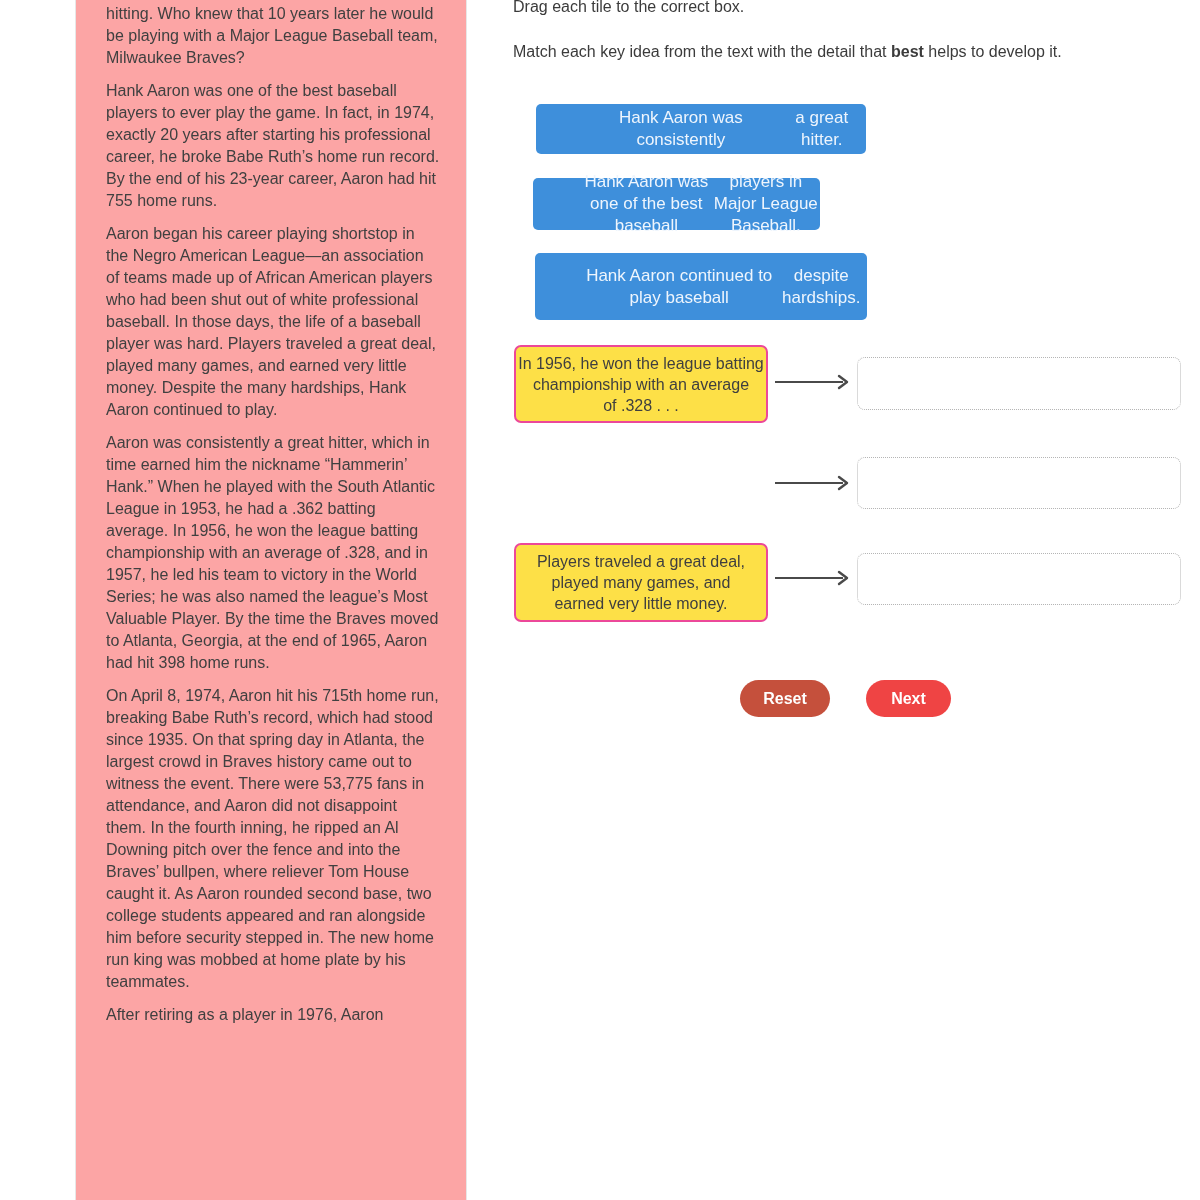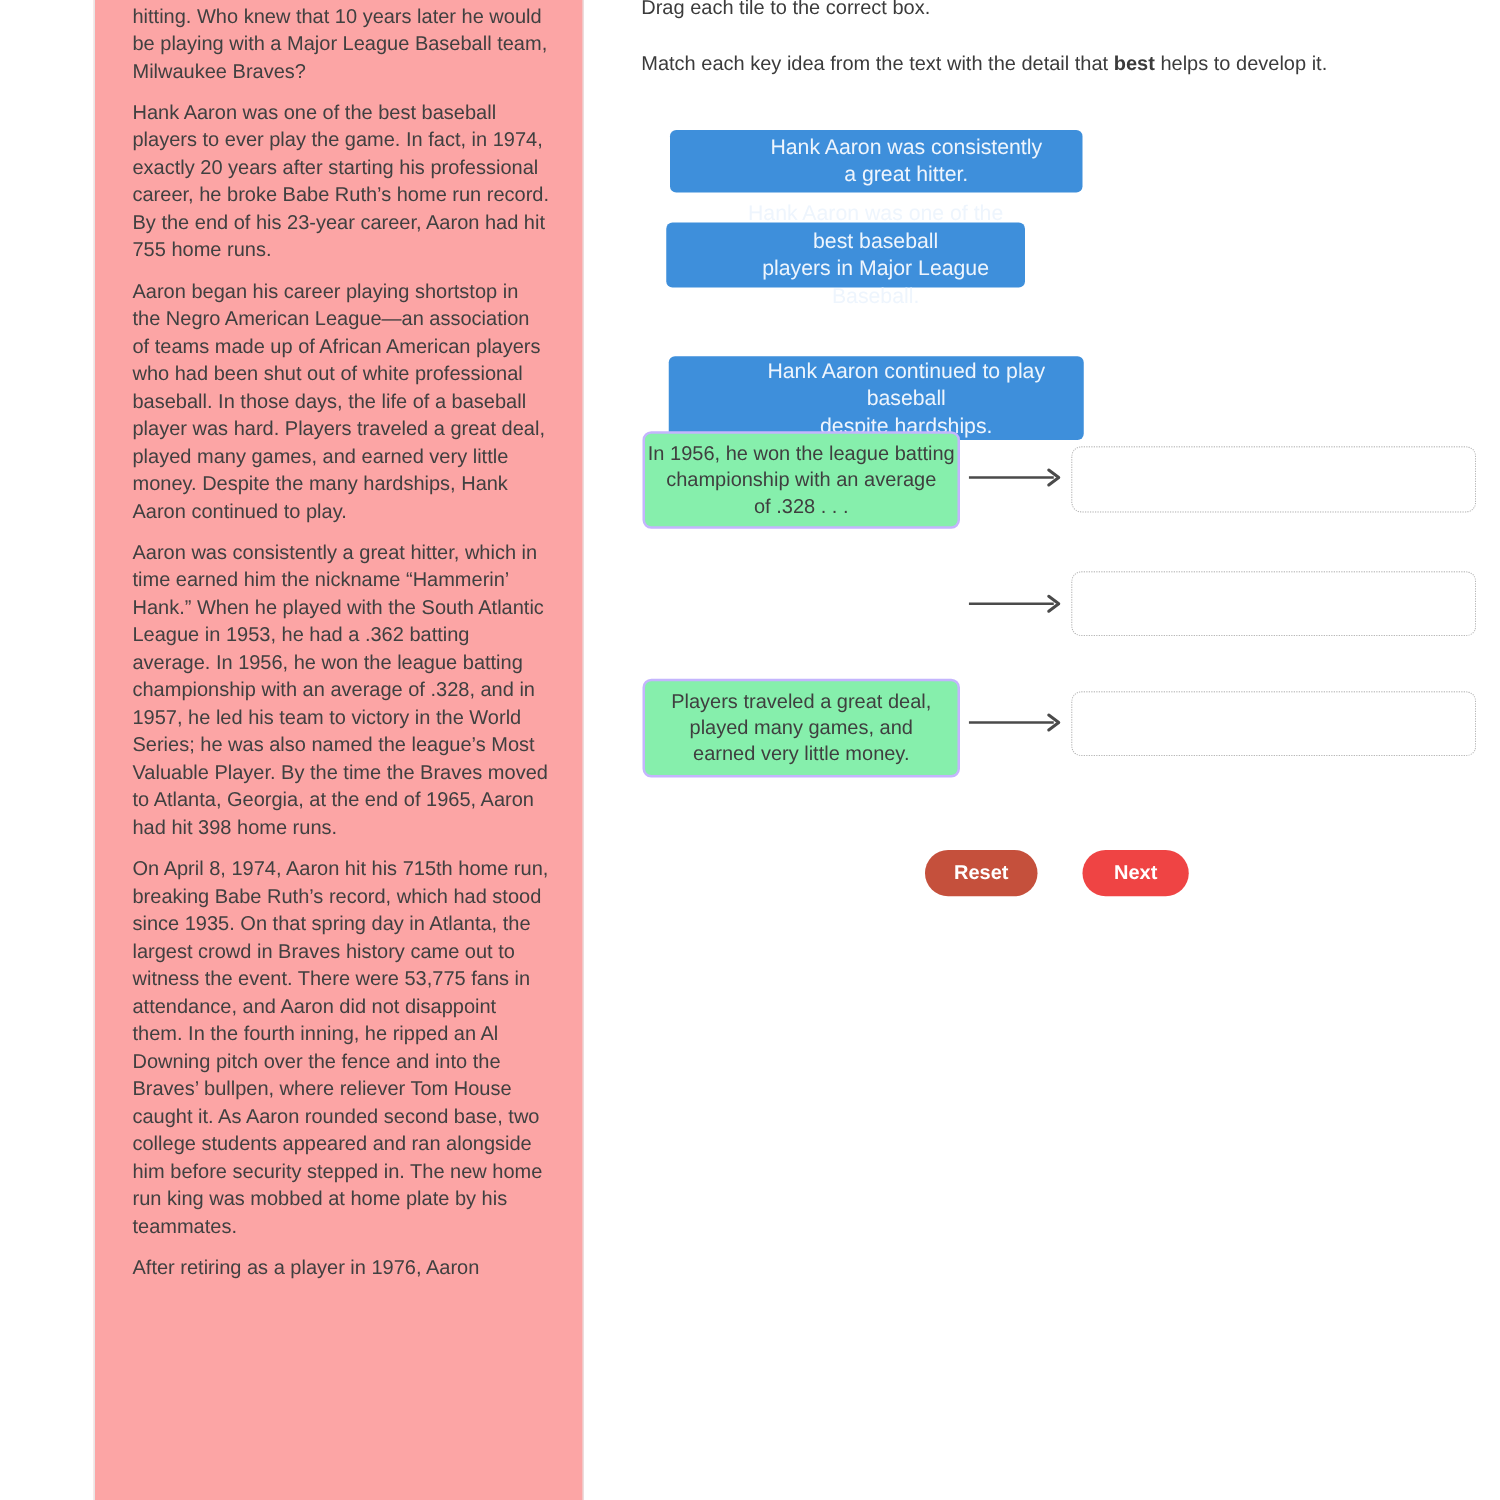--- a/index.html
+++ b/index.html
@@ -33,31 +33,31 @@
   .prompt {
     position: absolute; left: 45px; top: 42px;
     font-size: 16px; line-height: 20px; color: #3b3b3b; white-space: nowrap;
   }
   .prompt b { font-weight: bold; }
 
   .tile {
     position: absolute; box-sizing: border-box;
     background: #3e8fdb; border-radius: 5px;
     color: #eef5fd; font-size: 17px; line-height: 22px; text-align: center;
-    display: flex; flex-direction: column; justify-content: center; align-items: center;
+    display: flex; flex-direction: row; justify-content: center; align-items: center;
     cursor: grab;
     padding-left: 48px;
   }
   .tile-1 { left: 68px;  top: 104px; width: 330px; height: 50px; }
   .tile-2 { left: 65px;  top: 178px; width: 287px; height: 52px; }
-  .tile-3 { left: 67px;  top: 253px; width: 332px; height: 67px; margin-top: 32px; }
+  .tile-3 { left: 67px;  top: 253px; width: 332px; height: 67px; }
 
   .key-box {
     position: absolute; box-sizing: border-box; left: 46px; width: 254px;
-    background: #86efac; border: 2px solid #c4b5fd; border-radius: 7px;
+    background: #fde047; border: 2px solid #ec4899; border-radius: 7px;
     color: #3f3f3f; font-size: 16px; line-height: 21px; text-align: left;
     display: flex; flex-direction: column; justify-content: center; align-items: center;
   }
   .key-box-1 { top: 345px; height: 78px; }
   .key-box-2 { top: 437px; height: 86px; }
   .key-box-3 { top: 543px; height: 79px; }
 
   .arrow { position: absolute; left: 307px; width: 76px; height: 16px; }
   .arrow-1 { top: 374px; }
   .arrow-2 { top: 475px; }

